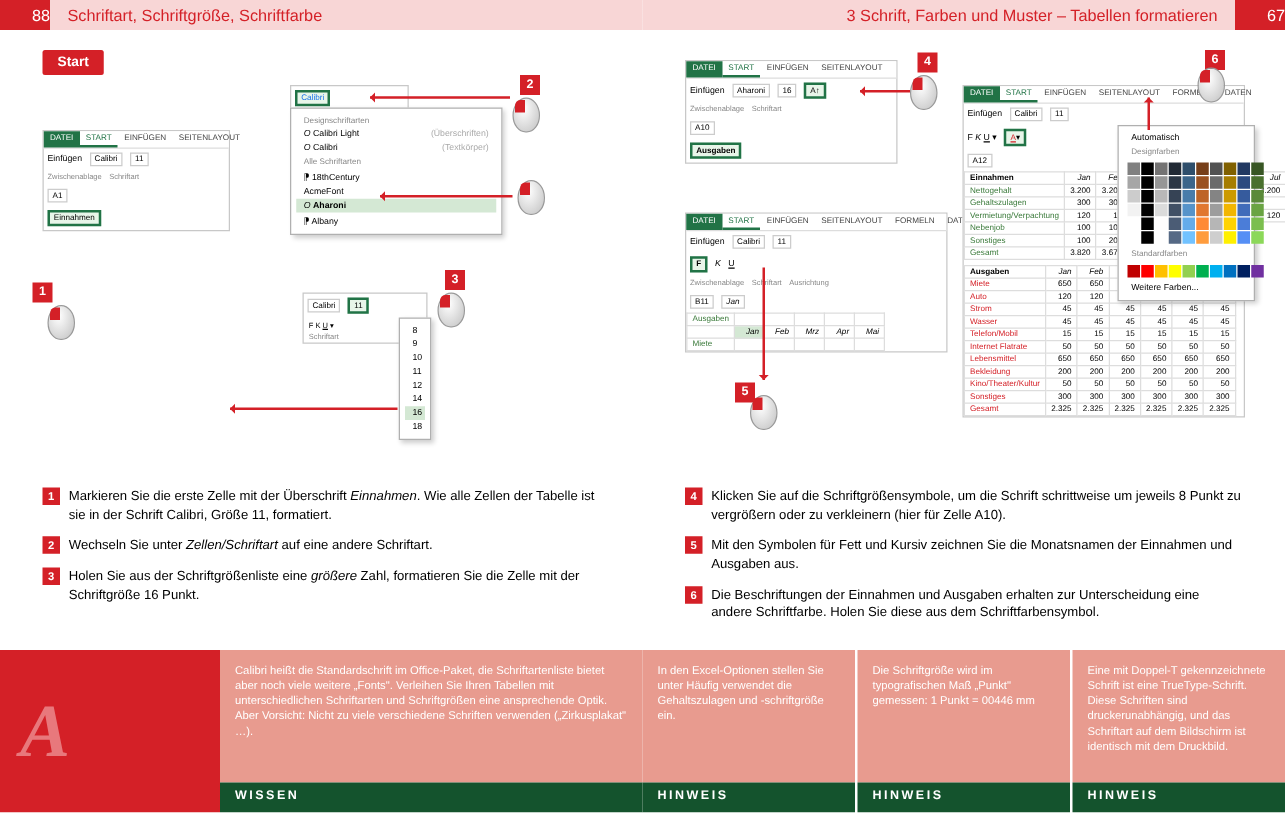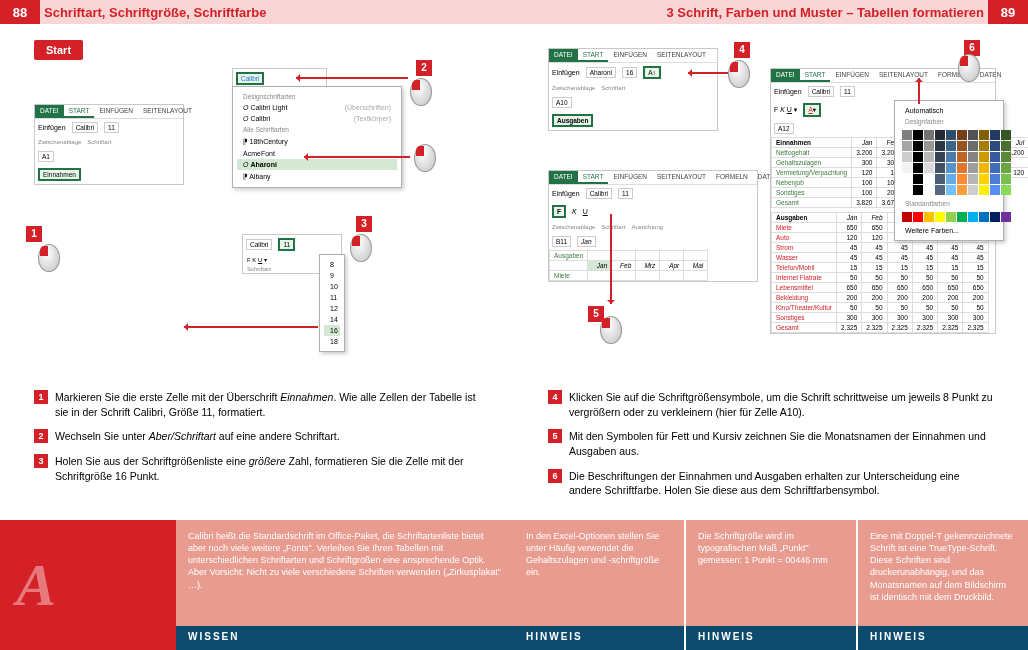--- a/index.html
+++ b/index.html
@@ -2,22 +2,22 @@
 <html><head>
 <meta charset="utf-8">
 <style>
 *{box-sizing:border-box;margin:0;padding:0}
 body{font-family:'Segoe UI',Arial,sans-serif;font-size:10px;background:#fff;width:1028px;height:650px;overflow:hidden}
 .spread{display:flex;width:1028px;height:650px}
 .page{width:514px;height:650px;position:relative;display:flex;flex-direction:column}
 .header{height:24px;display:flex;align-items:center;color:#fff;font-weight:bold}
 .header.left{background:linear-gradient(to right,#d42027 0,#d42027 40px,#f8d6d6 40px,#f8d6d6 100%)}
 .header.right{background:linear-gradient(to right,#f8d6d6 0,#f8d6d6 calc(100% - 40px),#d42027 calc(100% - 40px),#d42027 100%)}
-.pnum{width:40px;text-align:center;font-size:13px;font-weight:bold}
-.htitle{flex:1;color:#d42027;font-size:13px;font-weight:bold;padding:0 4px}
+.pnum{width:40px;text-align:right;font-size:13px;font-weight:normal}
+.htitle{flex:1;color:#d42027;font-size:13px;font-weight:normal;padding:0 14px}
 .header.right .htitle{text-align:right}
 .content{flex:1;padding:16px 34px 0 34px;position:relative}
 .startbtn{display:inline-block;background:#d42027;color:#fff;padding:4px 12px;font-weight:bold;border-radius:2px;font-size:11px}
 .ssarea{position:relative;height:310px;margin-top:8px}
 .shot{position:absolute;background:#fff;border:1px solid #c8c8c8;font-size:7px}
 .ribtabs{display:flex;background:#fff;border-bottom:1px solid #ddd}
 .ribtabs span{padding:2px 5px;color:#444;font-size:6.5px}
 .ribtabs span.act{color:#217346;border-bottom:2px solid #217346}
 .ribtabs span.file{background:#217346;color:#fff}
 .ribrow{display:flex;padding:3px;gap:6px;align-items:center}
@@ -36,21 +36,21 @@
 .snum{width:14px;height:14px;background:#d42027;color:#fff;text-align:center;line-height:14px;font-weight:bold;flex-shrink:0;margin-right:7px;font-size:9px}
 .step p{flex:1}
 .step em{font-style:italic}
 .footer{display:flex;height:130px}
 .fA{width:176px;background:#d42027;display:flex;align-items:flex-end;justify-content:flex-start;padding:0 0 30px 16px}
 .fA span{font-size:60px;font-weight:bold;font-style:italic;color:#e8787c;font-family:serif}
 .fcols{flex:1;display:flex}
 .fcol{flex:1;display:flex;flex-direction:column;border-left:2px solid #fff}
 .fcol:first-child{border-left:0}
 .ftop{flex:1;background:#e89b8f;color:#fff;padding:10px 12px;font-size:9px;line-height:1.35}
-.fbot{height:24px;background:#0c4a6e;color:#fff;padding:5px 12px;font-size:10px;font-weight:bold;letter-spacing:2px}
+.fbot{height:24px;background:#14532d;color:#fff;padding:5px 12px;font-size:10px;font-weight:bold;letter-spacing:2px}
 .page.right .footer .fcol{flex:1}
 .dd{position:absolute;background:#fff;border:1px solid #b0b0b0;box-shadow:2px 2px 4px rgba(0,0,0,0.2);font-size:7px;padding:4px}
 .dd .ditem{padding:2px 6px}
 .dd .dhdr{color:#888;padding:2px 6px;font-size:6.5px}
 .dd .ditem.hl{background:#d4e8d4}
 .palette{display:grid;grid-template-columns:repeat(10,10px);gap:1px;padding:3px}
 .palette div{width:10px;height:10px}
 .tbl{font-size:6.5px;border-collapse:collapse}
 .tbl td{border:1px solid #ddd;padding:1px 4px;text-align:right;min-width:24px}
 .tbl td.lab{text-align:left;color:#3a7a3a}
@@ -141,21 +141,21 @@
       <div class="arrow" style="left:150px;top:258px;width:134px"></div>
     </div>
 
     <div class="steps">
           <div class="step">
             <div class="snum">1</div>
             <p>Markieren Sie die erste Zelle mit der Überschrift <em>Einnahmen</em>. Wie alle Zellen der Tabelle ist sie in der Schrift Calibri, Größe 11, formatiert.</p>
           </div>
           <div class="step">
             <div class="snum">2</div>
-            <p>Wechseln Sie unter <em>Aber/Schriftart</em> auf eine andere Schriftart.</p>
+            <p>Wechseln Sie unter <em>Zellen/Schriftart</em> auf eine andere Schriftart.</p>
           </div>
           <div class="step">
             <div class="snum">3</div>
             <p>Holen Sie aus der Schriftgrößenliste eine <em>größere</em> Zahl, formatieren Sie die Zelle mit der Schriftgröße 16 Punkt.</p>
           </div>
         </div>
   </div>
 
   <div class="footer">
     <div class="fA">
@@ -166,21 +166,21 @@
         <div class="ftop">Calibri heißt die Standardschrift im Office-Paket, die Schriftartenliste bietet aber noch viele weitere „Fonts". Verleihen Sie Ihren Tabellen mit unterschiedlichen Schriftarten und Schriftgrößen eine ansprechende Optik. Aber Vorsicht: Nicht zu viele verschiedene Schriften verwenden („Zirkusplakat" …).</div>
         <div class="fbot">WISSEN</div>
       </div>
     </div>
   </div>
 </div>
 
 <div class="page right">
   <div class="header right">
     <div class="htitle">3   Schrift, Farben und Muster – Tabellen formatieren</div>
-    <div class="pnum">89</div>
+    <div class="pnum">67</div>
   </div>
   <div class="content">
     <div class="ssarea" style="height:330px">
 
       <div class="shot" style="left:0;top:0;width:170px">
         <div class="ribtabs">
           <span class="file">DATEI</span>
           <span class="act">START</span>
           <span>EINFÜGEN</span>
           <span>SEITENLAYOUT</span>
@@ -578,20 +578,20 @@
     <div class="fcols">
       <div class="fcol">
         <div class="ftop">In den Excel-Optionen stellen Sie unter Häufig verwendet die Gehaltszulagen und -schriftgröße ein.</div>
         <div class="fbot">HINWEIS</div>
       </div>
       <div class="fcol">
         <div class="ftop">Die Schriftgröße wird im typografischen Maß „Punkt" gemessen: 1 Punkt = 00446 mm</div>
         <div class="fbot">HINWEIS</div>
       </div>
       <div class="fcol">
-        <div class="ftop">Eine mit Doppel-T gekennzeichnete Schrift ist eine TrueType-Schrift. Diese Schriften sind druckerunabhängig, und das Monatsnamen auf dem Bildschirm ist identisch mit dem Druckbild.</div>
+        <div class="ftop">Eine mit Doppel-T gekennzeichnete Schrift ist eine TrueType-Schrift. Diese Schriften sind druckerunabhängig, und das Schriftart auf dem Bildschirm ist identisch mit dem Druckbild.</div>
         <div class="fbot">HINWEIS</div>
       </div>
     </div>
   </div>
 </div>
 
 </div>
 
 </body></html>

